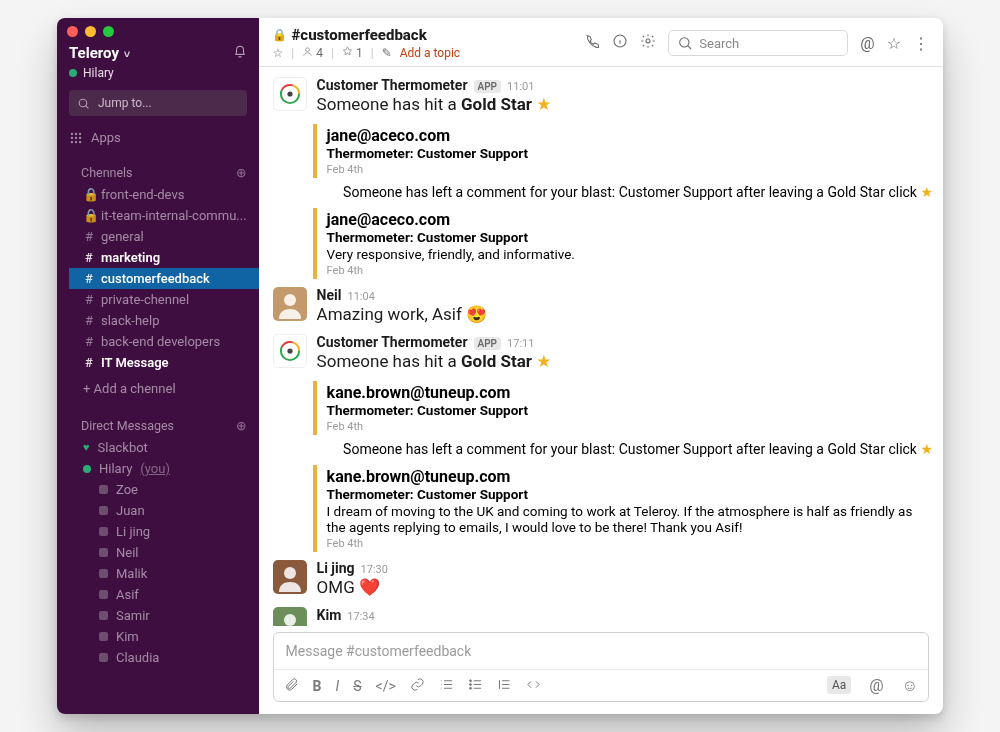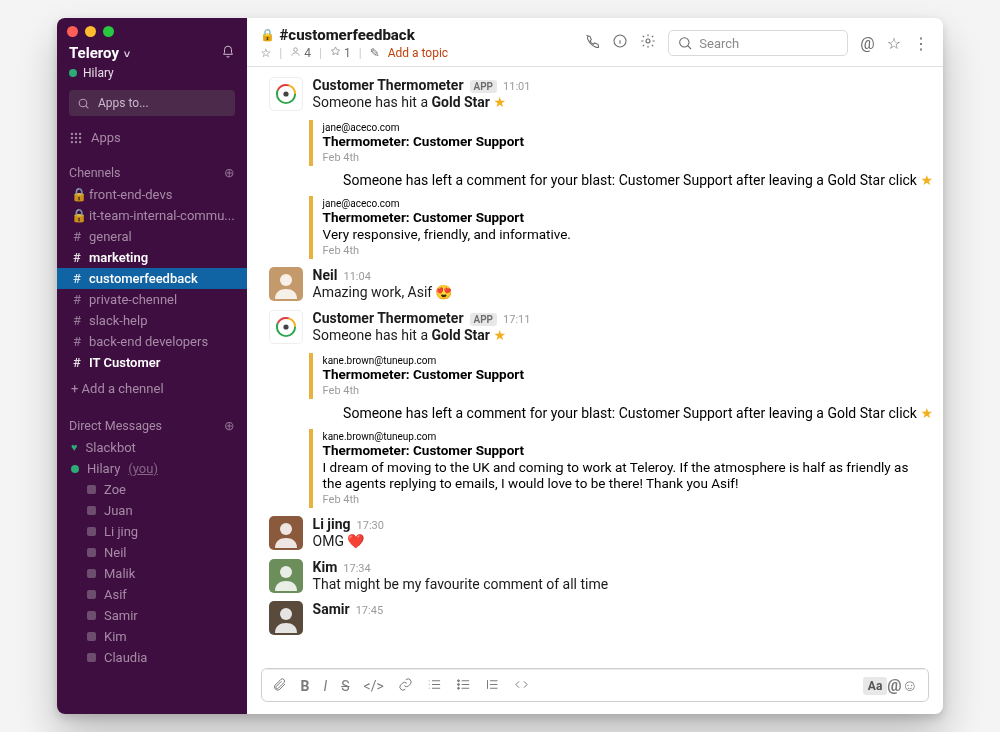--- a/index.html
+++ b/index.html
@@ -27,21 +27,21 @@
   
   .sidebar{flex:0 0 184px;background:var(--purple);color:var(--sidebar-text);display:flex;flex-direction:column;font-size:13px;position:relative;}
   .sb-top{padding:26px 12px 6px;}
   .workspace{display:flex;align-items:center;justify-content:space-between;}
   .ws-name{font-weight:700;font-size:15px;color:#fff;}
   .ws-name .chev{font-size:11px;opacity:.8;margin-left:2px;}
   .presence-row{display:flex;align-items:center;gap:6px;margin-top:4px;color:#e8dce8;font-size:12px;}
   .dot{width:8px;height:8px;border-radius:50%;background:#2bac76;display:inline-block;}
   .jump{margin-top:10px;background:#4b2a4c;border-radius:4px;padding:6px 8px;color:#cbb8cb;display:flex;align-items:center;gap:8px;font-size:12px;}
   .apps-row{display:flex;align-items:center;gap:8px;padding:8px 12px;color:var(--sidebar-muted);}
-  .sb-section{padding:8px 0 2px;}
+  .sb-section{padding:8px 0 2px;margin-left:12px;}
   .sb-head{display:flex;align-items:center;justify-content:space-between;padding:4px 12px;color:var(--sidebar-muted);font-size:12.5px;}
   .sb-head .plus{opacity:.8;}
   .ch-list{display:flex;flex-direction:column;}
   .ch{display:flex;align-items:center;gap:6px;padding:3px 12px 3px 14px;color:var(--sidebar-muted);white-space:nowrap;overflow:hidden;text-overflow:ellipsis;cursor:pointer;}
   .ch.bold{color:#fff;font-weight:600;}
   .ch.sel{background:var(--blue-select);color:#fff;font-weight:500;}
   .ch .pfx{width:12px;opacity:.85;text-align:center;}
   .add-ch{padding:8px 14px;color:var(--sidebar-muted);}
   .dm{display:flex;align-items:center;gap:8px;padding:3px 12px 3px 14px;color:var(--sidebar-muted);}
   .dm .sq{width:9px;height:9px;border-radius:2px;background:#6d4e6e;}
@@ -54,45 +54,45 @@
   .header{display:flex;align-items:center;justify-content:space-between;padding:8px 14px 6px;border-bottom:1px solid var(--border);}
   .hd-left{display:flex;flex-direction:column;}
   .ch-title{font-weight:800;font-size:15px;color:#1d1c1d;display:flex;align-items:center;gap:4px;}
   .ch-title .lock{font-size:12px;}
   .hd-meta{display:flex;align-items:center;gap:8px;color:var(--muted);font-size:12px;margin-top:2px;}
   .hd-meta .sep{color:#c9c9c9;}
   .hd-meta .add-topic{color:#c2410c;}
   .hd-right{display:flex;align-items:center;gap:12px;color:#6b6b6b;}
   .hd-right svg{width:16px;height:16px;stroke:#6b6b6b;fill:none;stroke-width:1.6;}
   .search{display:flex;align-items:center;gap:6px;border:1px solid #d9d9d9;border-radius:5px;padding:4px 8px;width:180px;color:#8b8b8b;font-size:13px;}
-  .stream{flex:1;overflow:auto;padding:6px 10px 4px 18px;}
+  .stream{flex:1;overflow:auto;padding:6px 10px 4px 10px;}
   .msg{display:flex;gap:10px;padding:4px 4px;}
   .avatar{width:34px;height:34px;border-radius:5px;flex-shrink:0;background:#ddd;display:flex;align-items:center;justify-content:center;font-size:18px;}
   .ct-avatar{background:#fff;border:1px solid #eee;}
   .mhead{display:flex;align-items:baseline;gap:6px;}
   .mhead .name{font-weight:700;color:#1d1c1d;font-size:14px;}
   .mhead .badge{background:#e8e8e8;color:#6b6b6b;font-size:10px;font-weight:600;padding:1px 4px;border-radius:3px;}
   .mhead .time{color:#9b9b9b;font-size:11px;}
-  .mbody{font-size:14px;color:#1d1c1d;line-height:1.35;}
+  .mbody{font-size:17px;color:#1d1c1d;line-height:1.35;}
   .mbody .bold{font-weight:700;}
   .star{color:var(--gold);}
   .quote{margin:4px 0 4px 44px;border-left:4px solid var(--quote);padding:2px 10px;}
-  .quote .q-from{font-weight:400;font-size:10px;}
+  .quote .q-from{font-weight:700;font-size:16px;}
   .quote .q-sub{font-weight:700;font-size:13.5px;}
   .quote .q-body{font-size:13.5px;margin-top:1px;}
   .quote .q-date{font-size:11px;color:#9b9b9b;margin-top:2px;}
   .followup{margin-left:44px;font-size:14px;padding:2px 0 4px;text-align:right;}
   
   .composer{margin:6px 14px 12px;border:1px solid #cfcfcf;border-radius:6px;}
   .comp-input{padding:10px 12px;color:#9b9b9b;font-size:14px;}
   .comp-toolbar{display:flex;align-items:center;justify-content:space-between;border-top:1px solid #ececec;padding:6px 10px;color:#7a7a7a;}
   .tb-left{display:flex;align-items:center;gap:14px;font-size:14px;}
   .tb-left span{cursor:pointer;}
   .tb-left .ico svg{width:15px;height:15px;stroke:#7a7a7a;fill:none;stroke-width:1.6;}
-  .tb-right{display:flex;align-items:flex-end;gap:0;font-weight:bold;}
+  .tb-right{display:flex;align-items:flex-start;gap:18px;}
   .aa{background:#e8e8e8;border-radius:3px;padding:2px 5px;font-size:12px;color:#555;}
   
   .av-neil{background:#c49a6c;}
   .av-li{background:#8b5a3c;}
   .av-kim{background:#6b8e5a;}
   .av-samir{background:#5a4a3c;}
   .avatar.person::after{content:"";}
   .avatar.person{color:#fff;font-size:13px;}
   .bell-ic, .grid-ic{width:14px;height:14px;}
 </style>
@@ -120,21 +120,21 @@
       </div>
       <div class="presence-row">
         <span class="dot"></span>
         <span>Hilary</span>
       </div>
       <div class="jump">
         <svg width="13" height="13" viewBox="0 0 24 24" fill="none" stroke="#b89ab8" stroke-width="2">
               <circle cx="11" cy="11" r="7"></circle>
               <path d="m21 21-5-5"></path>
             </svg>
-        <span>Apps to...</span>
+        <span>Jump to...</span>
       </div>
     </div>
     <div class="apps-row">
       <svg class="grid-ic" viewBox="0 0 24 24" fill="#a58ba5">
             <circle cx="5" cy="5" r="2"></circle>
             <circle cx="12" cy="5" r="2"></circle>
             <circle cx="19" cy="5" r="2"></circle>
             <circle cx="5" cy="12" r="2"></circle>
             <circle cx="12" cy="12" r="2"></circle>
             <circle cx="19" cy="12" r="2"></circle>
@@ -178,21 +178,21 @@
             <div class="ch">
               <span class="pfx">#</span>
               <span>slack-help</span>
             </div>
             <div class="ch">
               <span class="pfx">#</span>
               <span>back-end developers</span>
             </div>
             <div class="ch bold">
               <span class="pfx">#</span>
-              <span>IT Customer</span>
+              <span>IT Message</span>
             </div>
           </div>
       <div class="add-ch">+ Add a chennel</div>
     </div>
 
     <div class="sb-section">
       <div class="sb-head">
         <span>Direct Messages</span>
         <span class="plus">⊕</span>
       </div>
@@ -414,20 +414,21 @@
             <div style="flex:1">
               <div class="mhead">
                 <span class="name">Samir</span>
                 <span class="time">17:45</span>
               </div>
             </div>
           </div>
         </div>
 
     <div class="composer">
+      <div class="comp-input">Message #customerfeedback</div>
       <div class="comp-toolbar">
         <div class="tb-left">
           <span class="ico"><svg viewBox="0 0 24 24">
                   <path d="M21 11l-9 9a5 5 0 01-7-7l9-9a3.5 3.5 0 015 5l-9 9a2 2 0 01-3-3l8-8"></path>
                 </svg></span>
           <span style="font-weight:700">B</span>
           <span style="font-style:italic">I</span>
           <span style="text-decoration:line-through">S</span>
           <span>&lt;/&gt;</span>
           <span class="ico"><svg viewBox="0 0 24 24">

